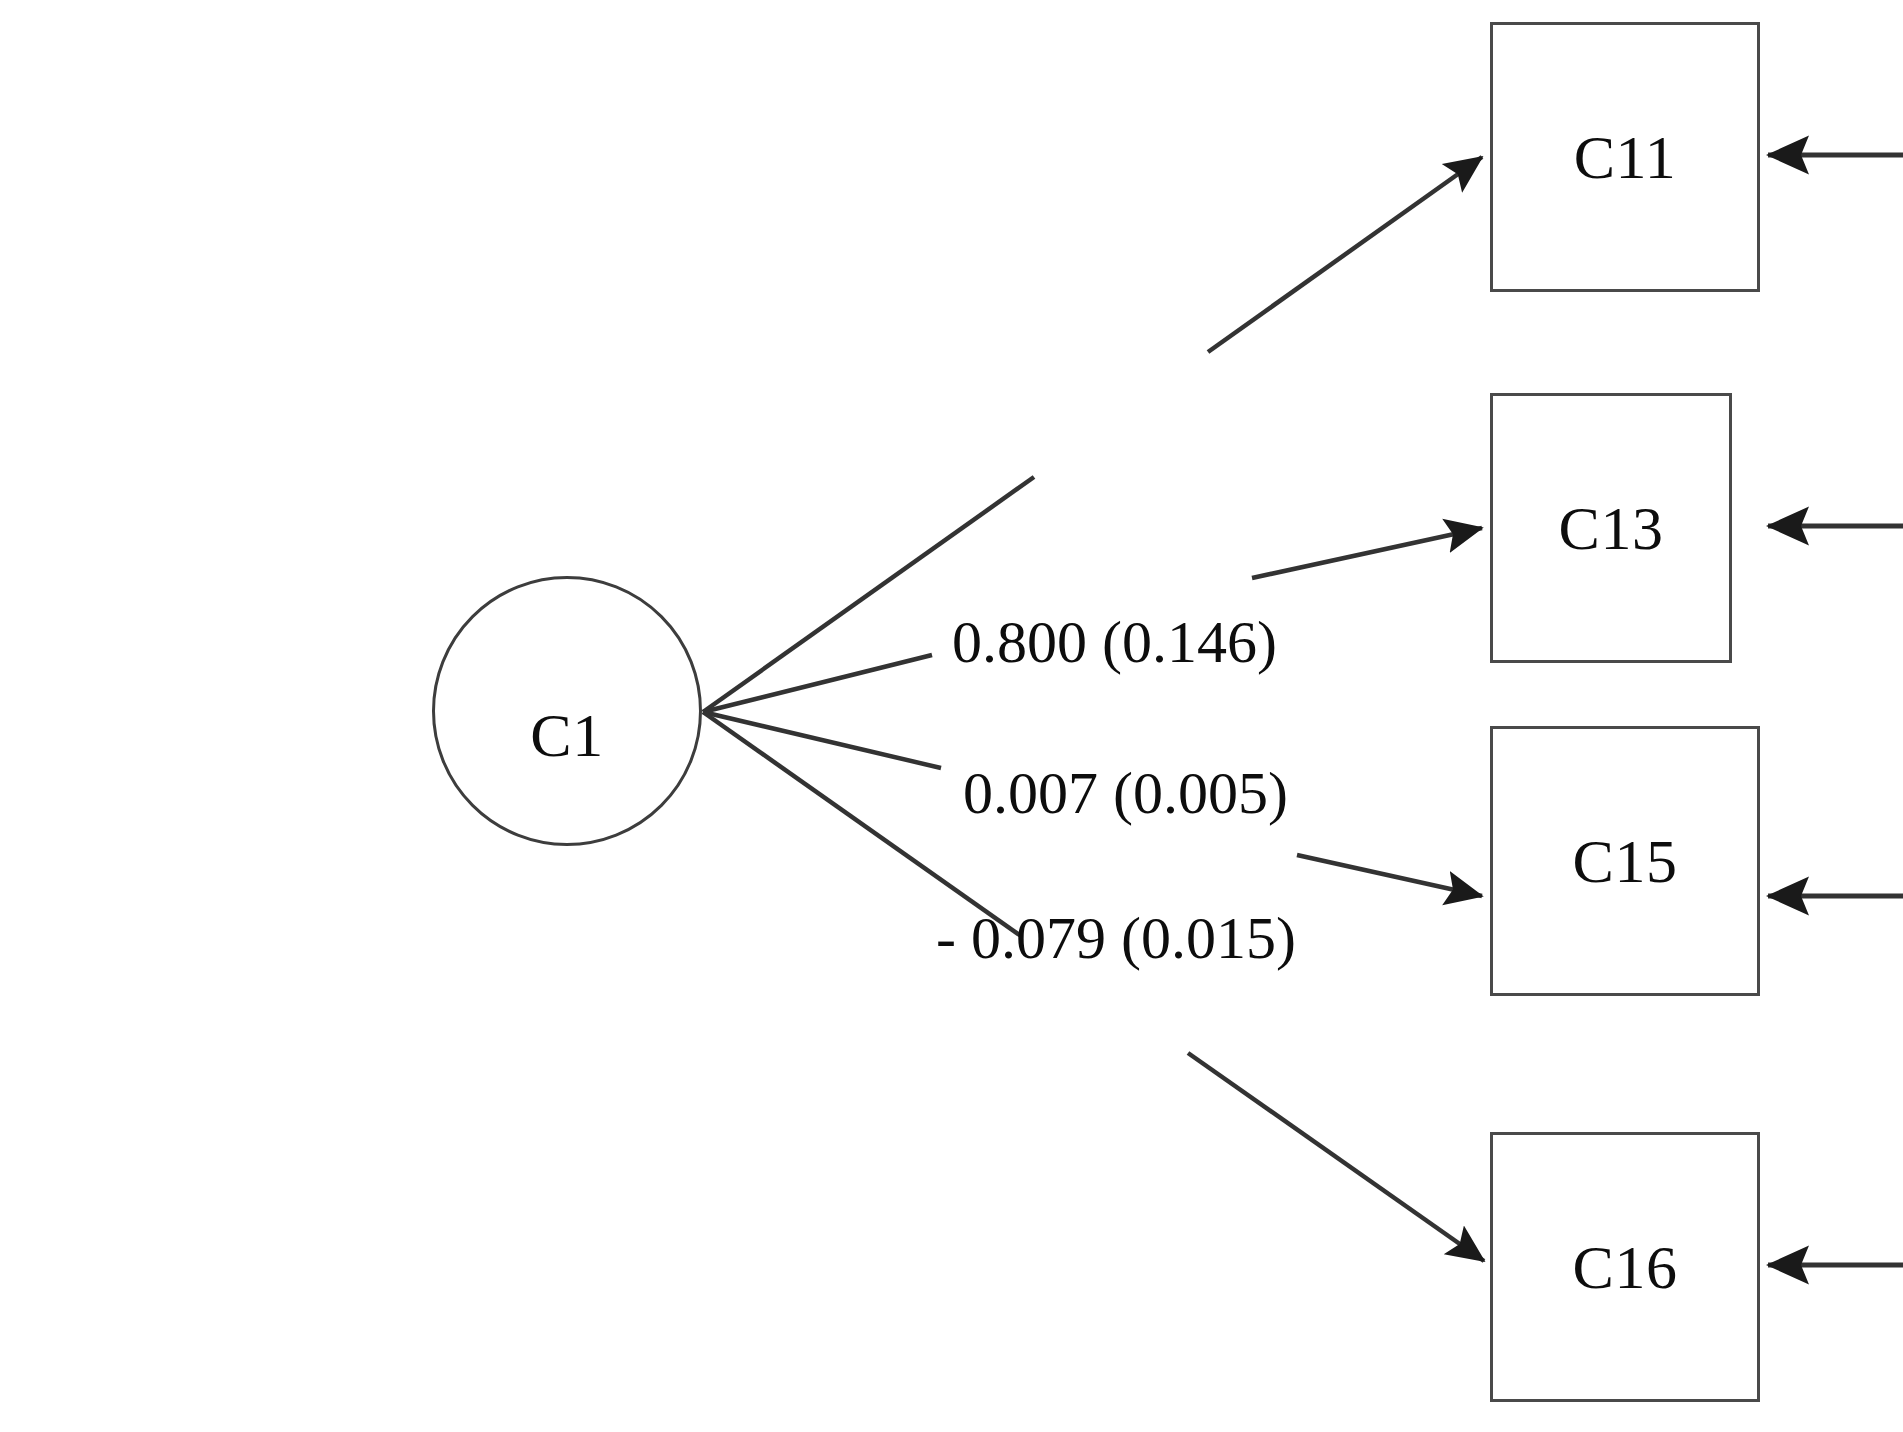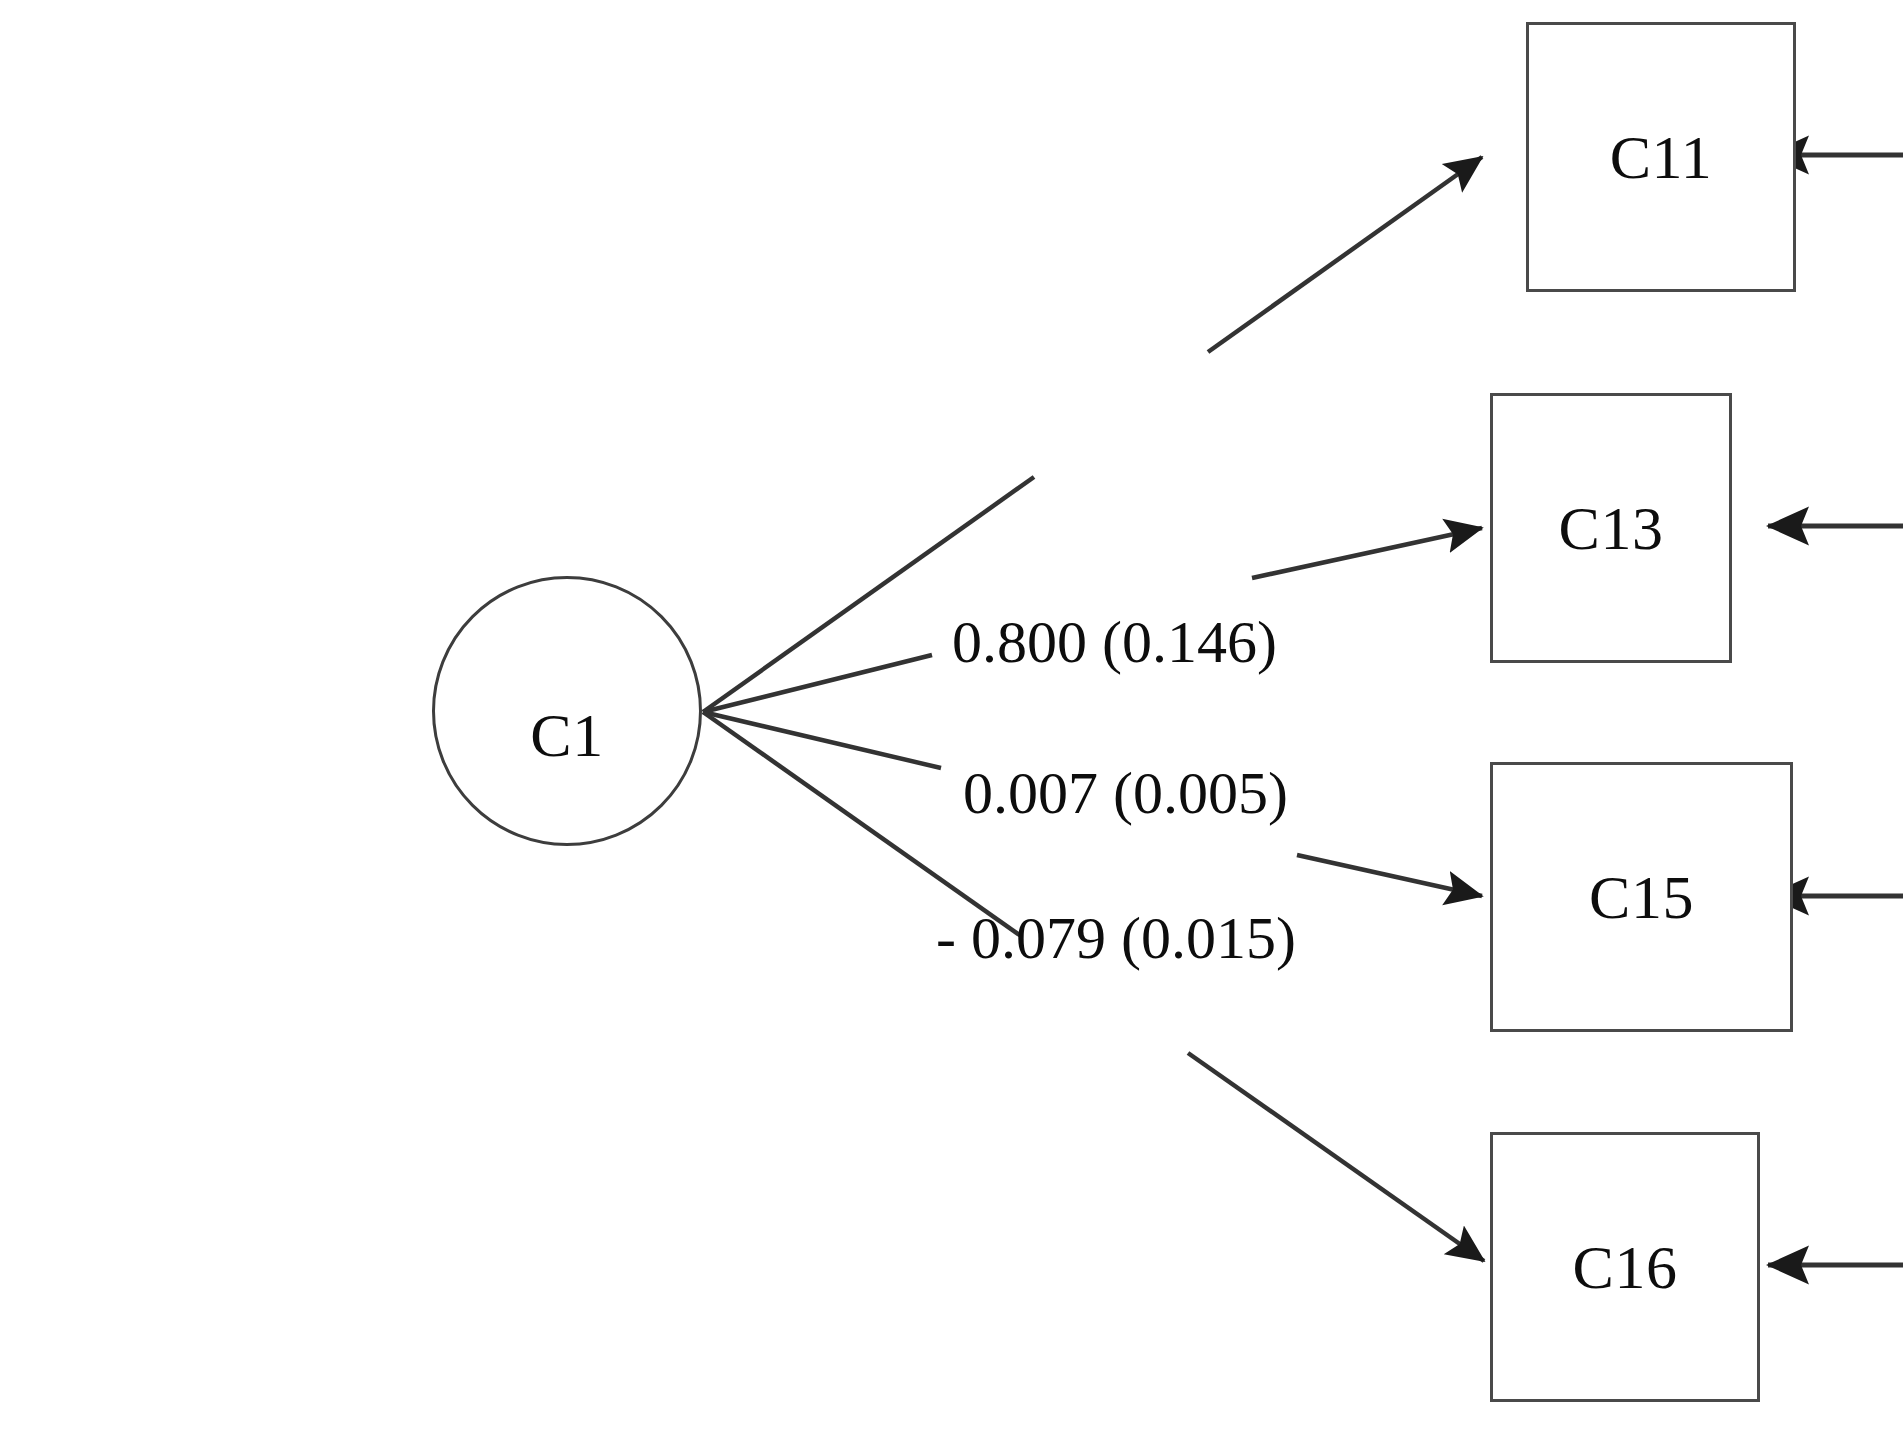--- a/index.html
+++ b/index.html
@@ -128,29 +128,29 @@
 
 
   <div class="latent-circle" style="left:432px; top:576px; width:270px; height:270px;">
     <span class="latent-circle-label">C1</span>
   </div>
 
   <div class="edge-label" style="left:952px; top:612px;">0.800 (0.146)</div>
   <div class="edge-label" style="left:963px; top:763px;">0.007 (0.005)</div>
   <div class="edge-label" style="left:936px; top:908px;">- 0.079 (0.015)</div>
 
-  <div class="node-box" style="left:1526px; top:22px; width:270px; height:270px;">
+  <div class="node-box" style="left:1490px; top:22px; width:270px; height:270px;">
     <span class="node-box-label">C11</span>
   </div>
 
   <div class="node-box" style="left:1490px; top:393px; width:242px; height:270px;">
     <span class="node-box-label">C13</span>
   </div>
 
-  <div class="node-box" style="left:1490px; top:762px; width:303px; height:270px;">
+  <div class="node-box" style="left:1490px; top:726px; width:270px; height:270px;">
     <span class="node-box-label">C15</span>
   </div>
 
   <div class="node-box" style="left:1490px; top:1132px; width:270px; height:270px;">
     <span class="node-box-label">C16</span>
   </div>
 
 </div>
 
 </body></html>

